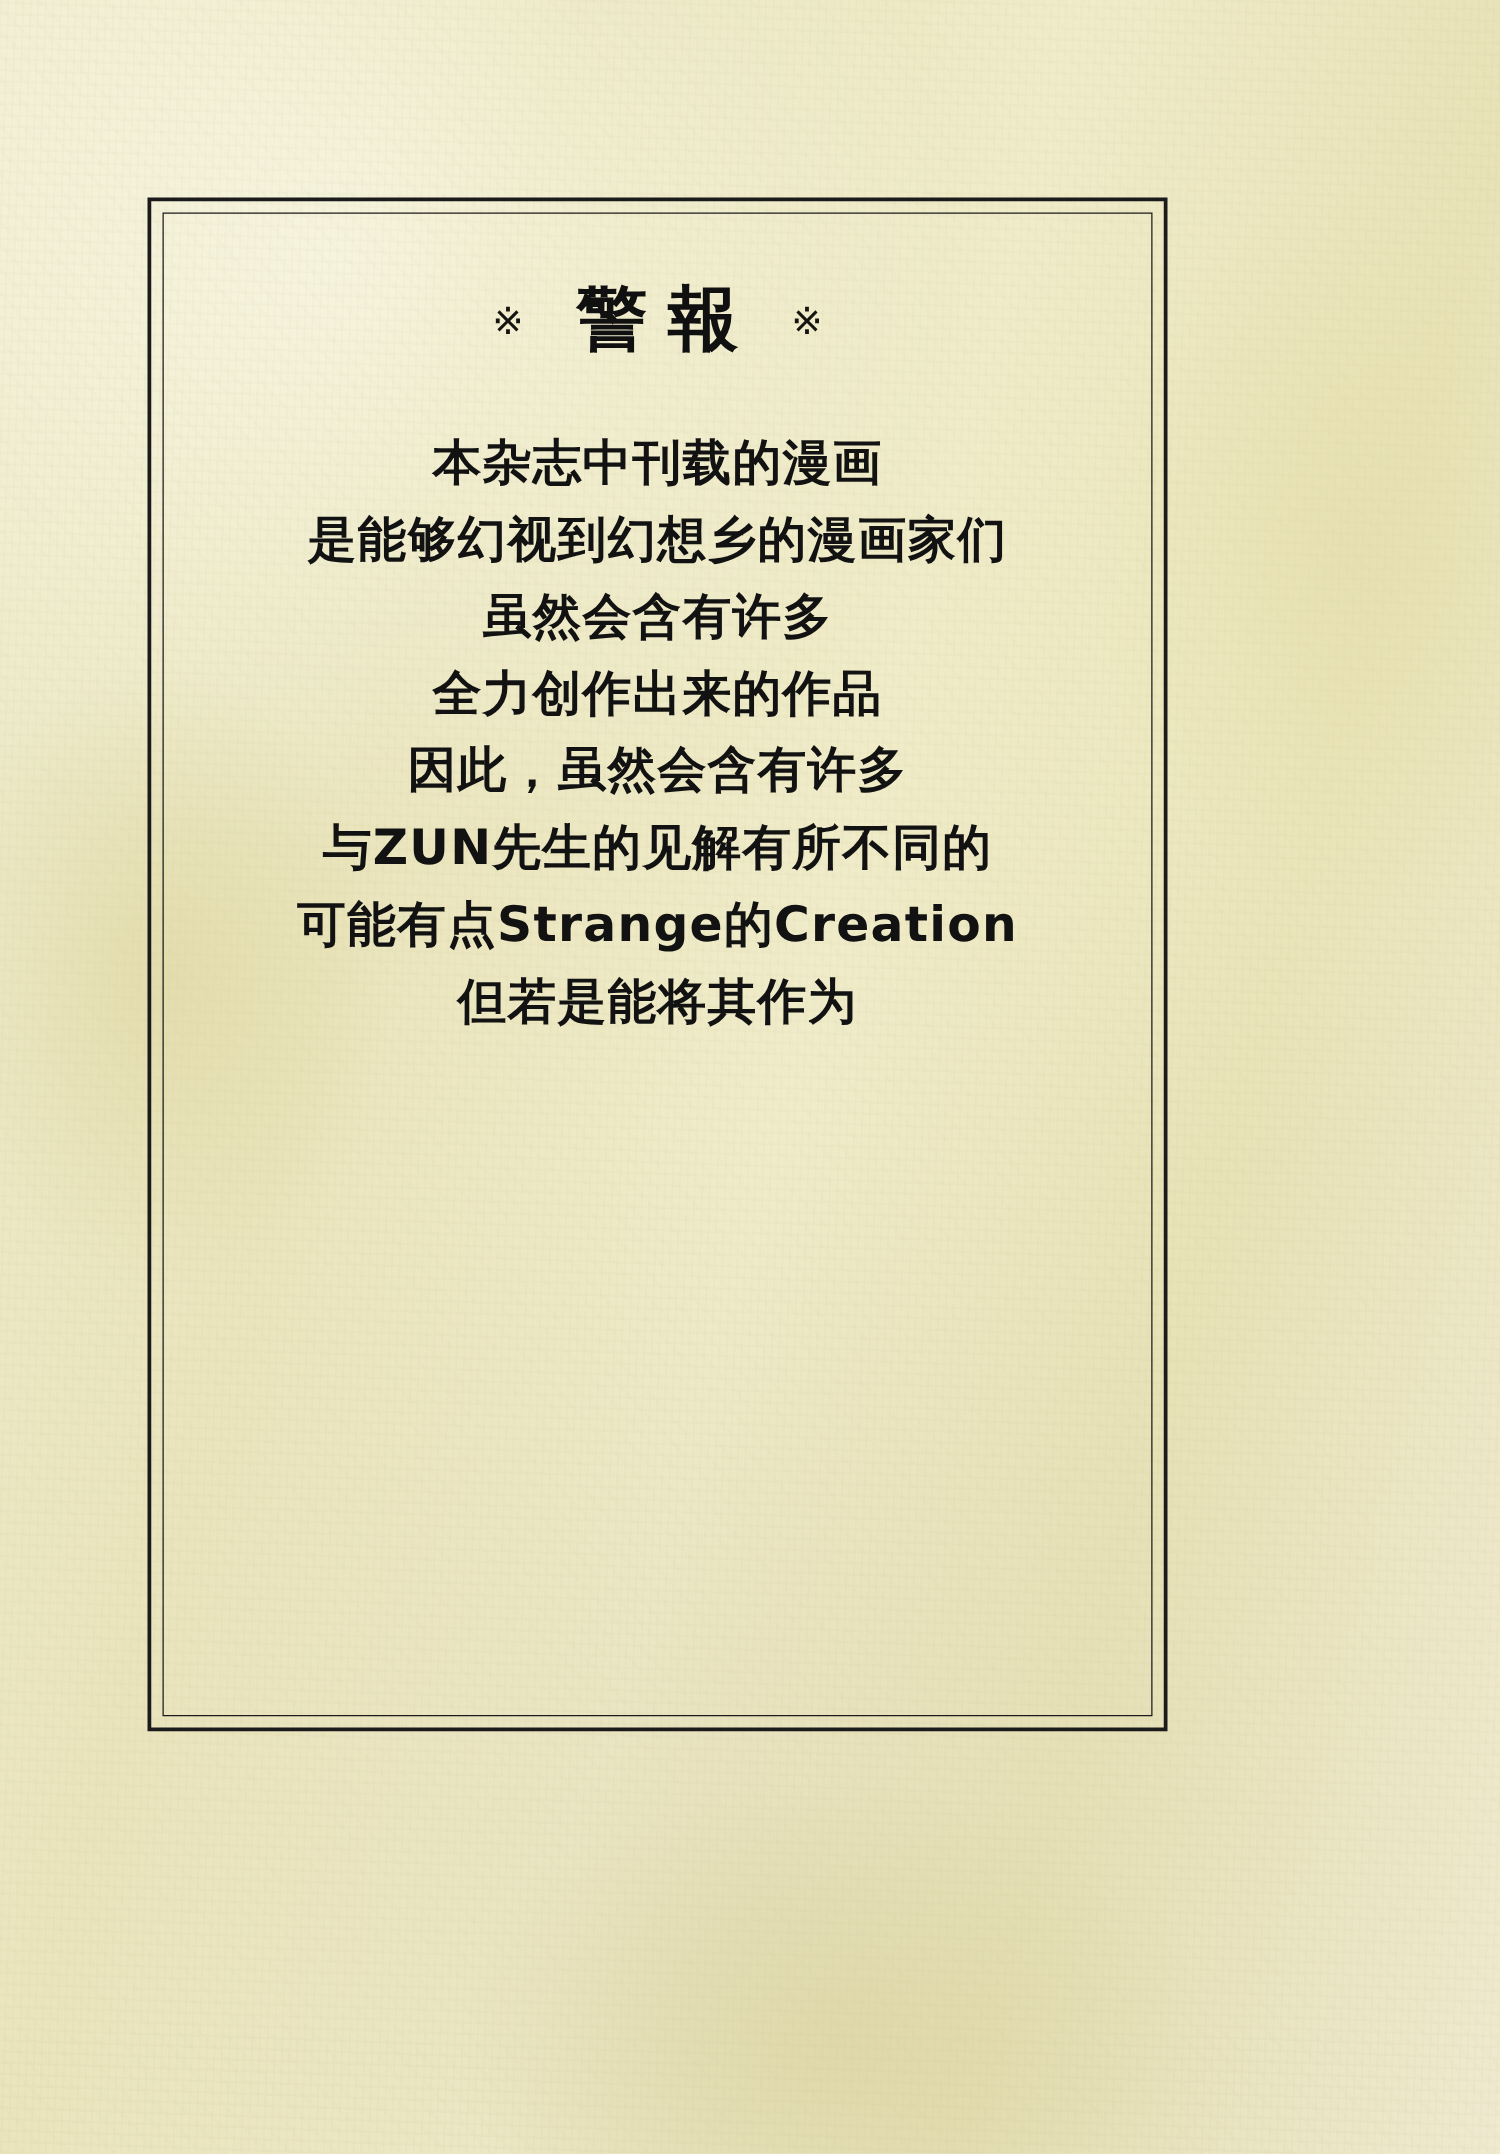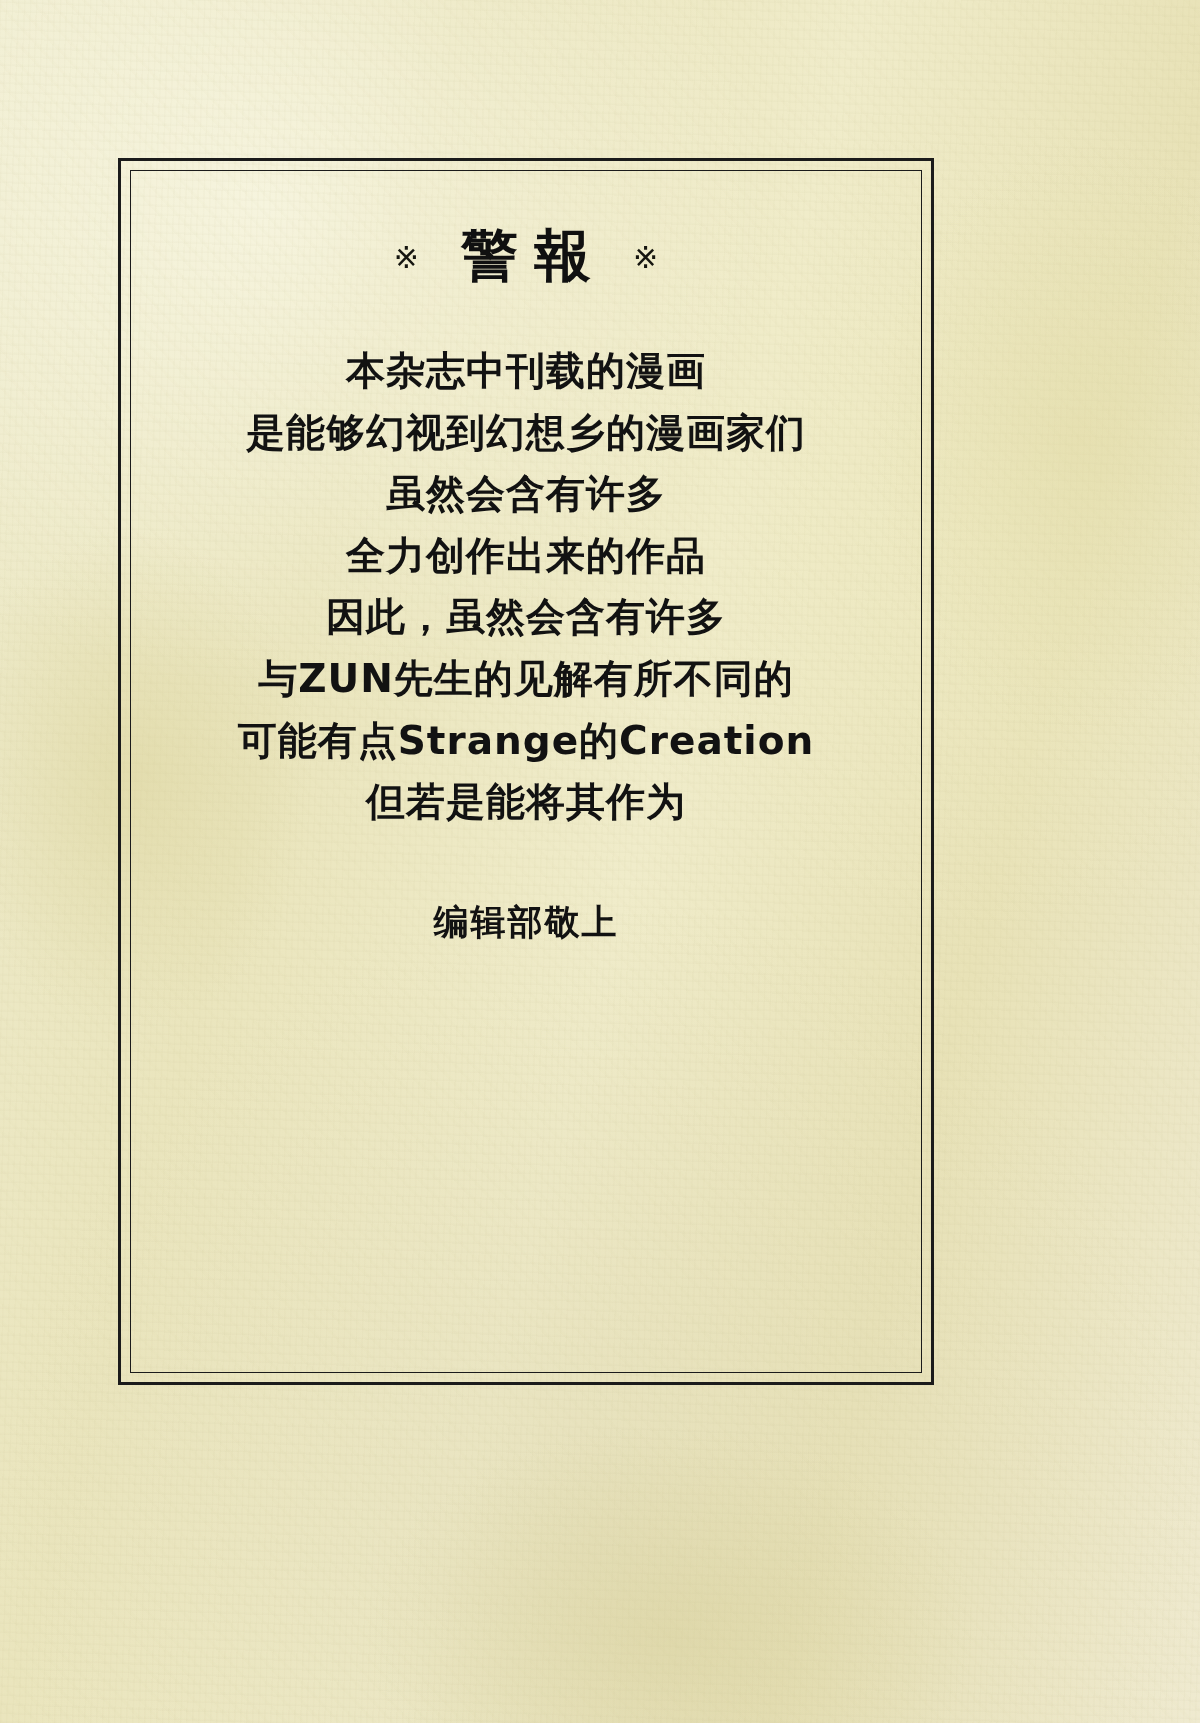--- a/index.html
+++ b/index.html
@@ -153,16 +153,15 @@
         <div class="ln">本杂志中刊载的漫画</div>
         <div class="ln">是能够幻视到幻想乡的漫画家们</div>
         <div class="ln">虽然会含有许多</div>
         <div class="ln">全力创作出来的作品</div>
         <div class="ln">因此，虽然会含有许多</div>
         <div class="ln">与ZUN先生的见解有所不同的</div>
         <div class="ln">可能有点Strange的Creation</div>
         <div class="ln">但若是能将其作为</div>
       </div>
 
-      <div class="sign">编辑部敬上</div>
     </div>
   </div>
 </div>
 
 </body></html>

